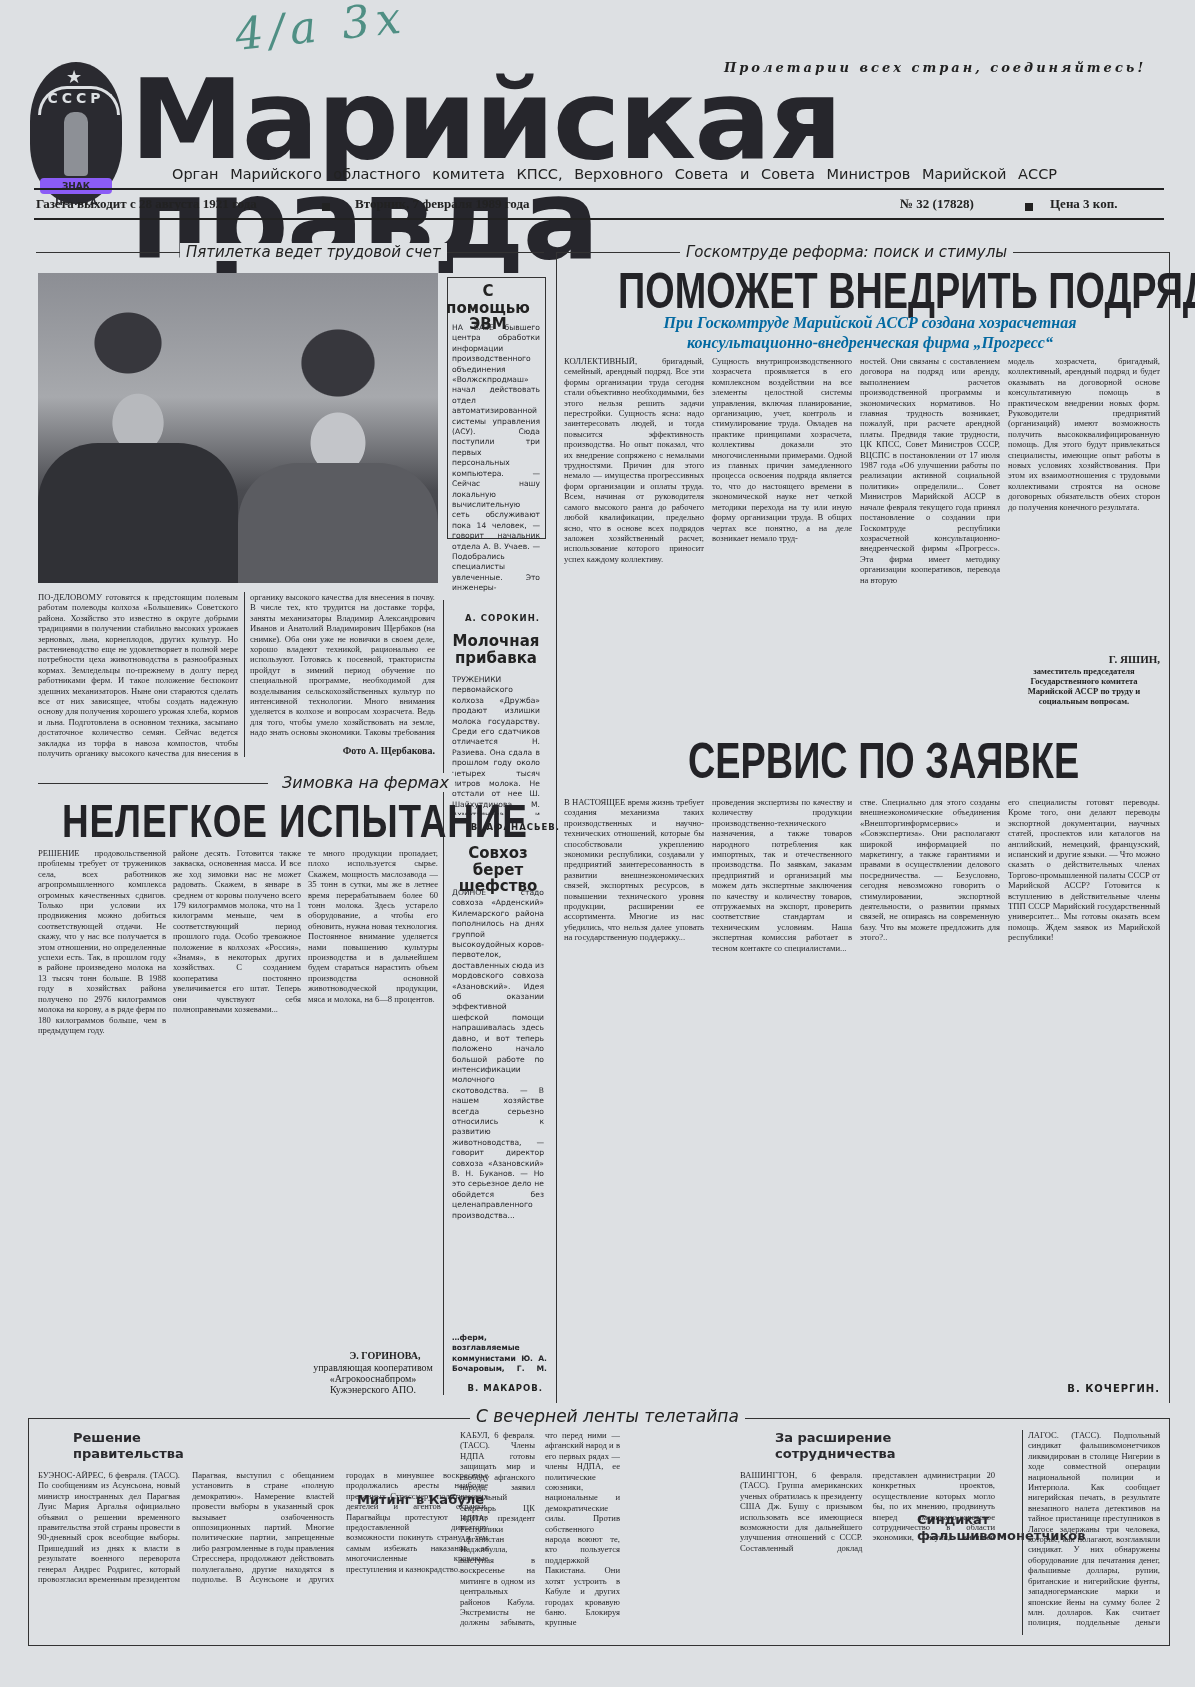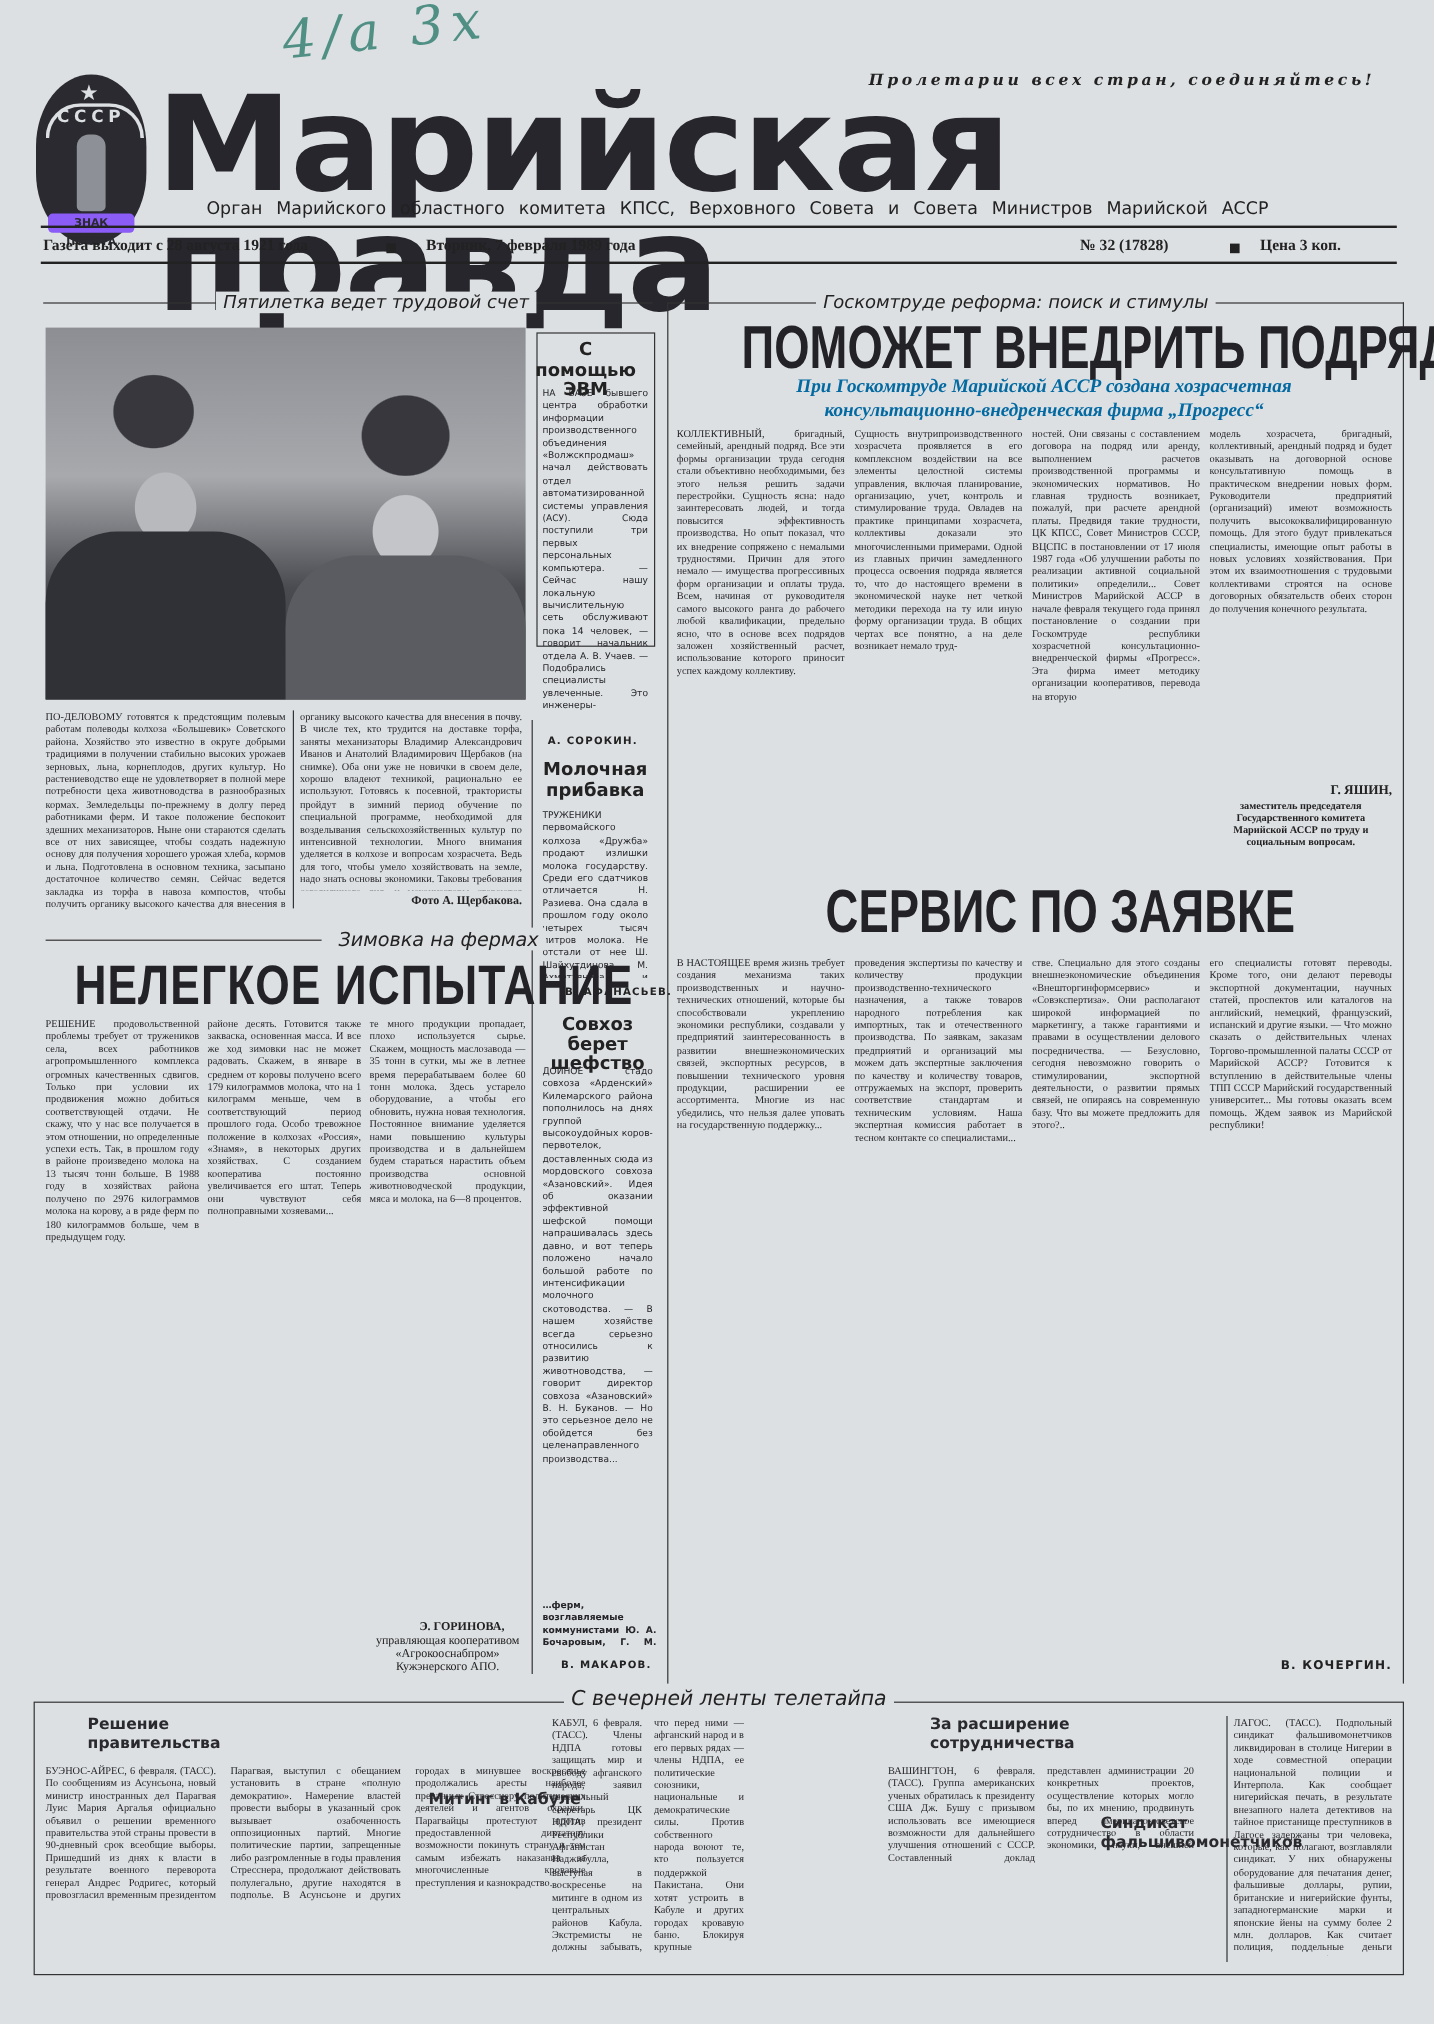--- a/index.html
+++ b/index.html
@@ -76,21 +76,21 @@
   </div>
 
   <div class="col-text" style="left:38px;top:592px;width:200px;height:168px;">ПО-ДЕЛОВОМУ готовятся к предстоящим полевым работам полеводы колхоза «Большевик» Советского района. Хозяйство это известно в округе добрыми традициями в получении стабильно высоких урожаев зерновых, льна, корнеплодов, других культур. Но растениеводство еще не удовлетворяет в полной мере потребности цеха животноводства в разнообразных кормах. Земледельцы по-прежнему в долгу перед работниками ферм. И такое положение беспокоит здешних механизаторов. Ныне они стараются сделать все от них зависящее, чтобы создать надежную основу для получения хорошего урожая хлеба, кормов и льна. Подготовлена в основном техника, засыпано достаточное количество семян. Сейчас ведется закладка из торфа в навоза компостов, чтобы получить органику высокого качества для внесения в почву.</div>
   <div class="vline" style="left:244px;top:592px;height:165px;"></div>
   <div class="col-text" style="left:250px;top:592px;width:185px;height:150px;">органику высокого качества для внесения в почву. В числе тех, кто трудится на доставке торфа, заняты механизаторы Владимир Александрович Иванов и Анатолий Владимирович Щербаков (на снимке). Оба они уже не новички в своем деле, хорошо владеют техникой, рационально ее используют. Готовясь к посевной, трактористы пройдут в зимний период обучение по специальной программе, необходимой для возделывания сельскохозяйственных культур по интенсивной технологии. Много внимания уделяется в колхозе и вопросам хозрасчета. Ведь для того, чтобы умело хозяйствовать на земле, надо знать основы экономики. Таковы требования сегодняшнего дня, и механизаторы стараются восполнить свои знания.</div>
   <div class="byline-serif" style="left:340px;top:745px;width:95px;text-align:right;font-weight:bold;">Фото А. Щербакова.</div>
 
   <div class="box" style="left:447px;top:277px;width:97px;height:260px;"></div>
   <div class="h-sans" style="left:444px;top:283px;width:88px;font-size:15px;">С помощью ЭВМ</div>
   <div class="col-text sans-text" style="left:452px;top:323px;width:88px;height:270px;">НА БАЗЕ бывшего центра обработки информации производственного объединения «Волжскпродмаш» начал действовать отдел автоматизированной системы управления (АСУ). Сюда поступили три первых персональных компьютера. — Сейчас нашу локальную вычислительную сеть обслуживают пока 14 человек, — говорит начальник отдела А. В. Учаев. — Подобрались специалисты увлеченные. Это инженеры-электронщики В. А. Артемьев, С. Н. Жибрин, А. Г. Кудымов, программисты Б. Н. Злобин, В. Я. Порфирьев, Л. А. Пигузова, экономист А. М. Каюмова. Для инструментального цеха, например, проводятся безбумажные расчеты нормативов по изготовлению оснастки, определяется потребность материалов, создаются диалоговые системы подготовки данных для станков с числовым программным управлением.</div>
-  <div class="byline" style="left:448px;top:613px;width:92px;text-align:center;">А. СОРОКИН.</div>
+  <div class="byline" style="left:448px;top:613px;width:92px;">А. СОРОКИН.</div>
 
   <div class="h-sans" style="left:448px;top:633px;width:96px;font-size:15px;">Молочная прибавка</div>
   <div class="col-text sans-text" style="left:452px;top:675px;width:88px;height:140px;">ТРУЖЕНИКИ первомайского колхоза «Дружба» продают излишки молока государству. Среди его сдатчиков отличается Н. Разиева. Она сдала в прошлом году около четырех тысяч литров молока. Не отстали от нее Ш. Шайхутдинова, М. Ахметзянова и другие из деревни Поле-Кугунур. В прошлом году жители деревень Усола и Поле-Кугунур продали более 120 тонн молока. В этом большая заслуга молокосборщицы Г. Габдрахмановой.</div>
   <div class="byline" style="left:468px;top:822px;width:92px;">В. АФАНАСЬЕВ.</div>
 
   <div class="h-sans" style="left:448px;top:845px;width:100px;font-size:15px;">Совхоз берет шефство</div>
   <div class="col-text sans-text" style="left:452px;top:888px;width:92px;height:445px;">ДОЙНОЕ стадо совхоза «Арденский» Килемарского района пополнилось на днях группой высокоудойных коров-первотелок, доставленных сюда из мордовского совхоза «Азановский». Идея об оказании эффективной шефской помощи напрашивалась здесь давно, и вот теперь положено начало большой работе по интенсификации молочного скотоводства. — В нашем хозяйстве всегда серьезно относились к развитию животноводства, — говорит директор совхоза «Азановский» В. Н. Буканов. — Но это серьезное дело не обойдется без целенаправленного производства...</div>
   <div class="col-text sans-text" style="left:452px;top:1333px;width:95px;height:40px;font-weight:bold;">…ферм, возглавляемые коммунистами Ю. А. Бочаровым, Г. М. Лебедевой и Т. Г. Вишняковой, идут с повышением договорных обязательств.</div>
   <div class="byline" style="left:448px;top:1383px;width:95px;">В. МАКАРОВ.</div>
   <div class="vline" style="left:443px;top:600px;height:795px;"></div>

